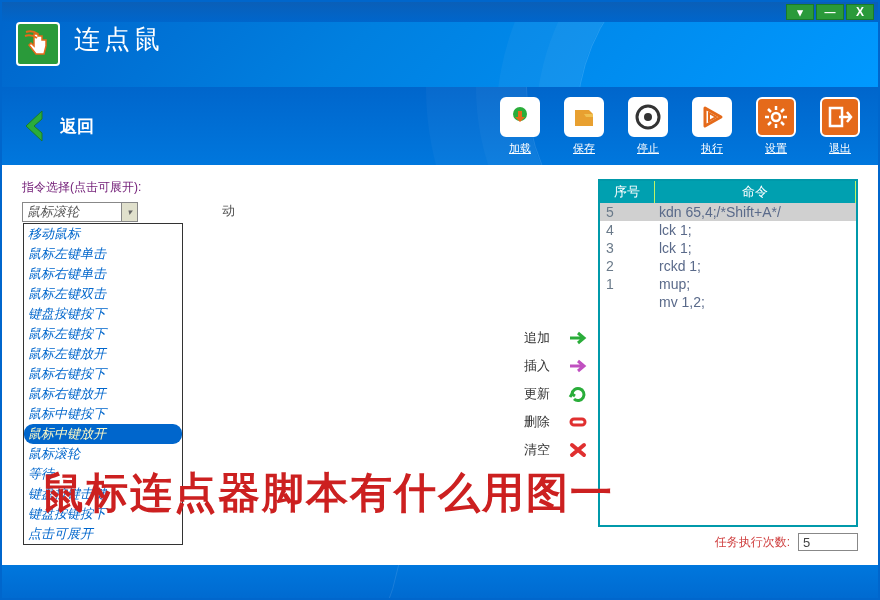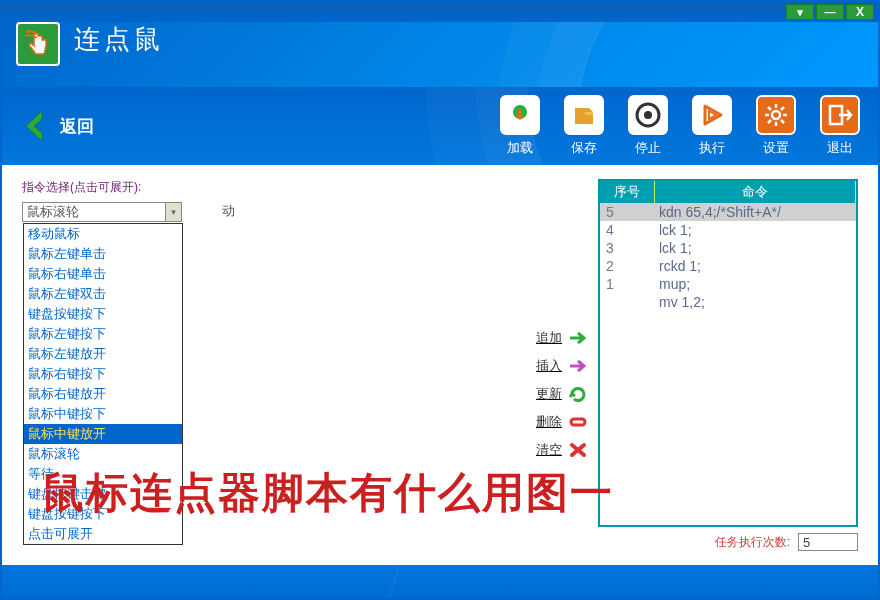--- a/index.html
+++ b/index.html
@@ -17,38 +17,38 @@
 .app-title { color: #fff; font-size: 26px; font-weight: normal; letter-spacing: 4px; }
 
 .toolbar { height: 78px; background: linear-gradient(to bottom, #0066cc, #0077dd); display: flex; align-items: center; padding: 0 18px; position: relative; overflow: hidden; }
 .toolbar::after { content: ""; position: absolute; right: -50px; top: -200px; width: 400px; height: 400px; border: 1px solid rgba(255,255,255,0.12); border-radius: 50%; box-shadow: 0 0 0 50px rgba(255,255,255,0.03), 0 0 0 100px rgba(255,255,255,0.03); }
 .back-area { display: flex; align-items: center; gap: 10px; cursor: pointer; z-index: 1; }
 .back-arrow { width: 30px; height: 38px; }
 .back-label { color: #fff; font-size: 17px; font-weight: bold; }
 .tool-buttons { margin-left: auto; display: flex; gap: 24px; z-index: 1; }
 .tool-btn { display: flex; flex-direction: column; align-items: center; gap: 4px; cursor: pointer; }
 .tool-icon { width: 40px; height: 40px; border-radius: 6px; display: flex; align-items: center; justify-content: center; border: 2px solid #fff; }
-.tool-label { color: #fff; font-size: 13px; }
+.tool-label { color: #fff; font-size: 11px; text-decoration: underline; }
 
 .content { height: 400px; background: #fff; padding: 14px 20px; display: flex; position: relative; }
 
 .left-col { width: 180px; }
 .section-label { color: #701a75; font-size: 12px; margin-bottom: 6px; }
-.combo { width: 160px; height: 20px; border: 1px solid #888; display: flex; align-items: flex-start; background: #fff; position: relative; }
+.combo { width: 116px; height: 20px; border: 1px solid #888; display: flex; align-items: flex-start; background: #fff; position: relative; font-style: italic; }
 .combo-text { flex: 1; padding: 0 4px; color: #555; font-size: 13px; }
 .combo-arrow { width: 16px; height: 18px; background: #e0e0cc; border-left: 1px solid #888; display: flex; align-items: center; justify-content: center; font-size: 9px; color: #666; }
 .dropdown-list { position: absolute; top: 20px; left: 0; width: 160px; border: 1px solid #333; background: #fff; z-index: 10; }
 .dd-item { padding: 1px 4px; color: #0066cc; font-size: 13px; cursor: pointer; line-height: 18px; }
-.dd-item.selected { background: #0066cc; color: #fde047; }
+.dd-item.selected { background: #0066cc; color: #fef9c3; border-radius: 9px; }
 
 .middle-col { flex: 1; padding-left: 20px; padding-top: 22px; }
 .hint-text { color: #555; font-size: 13px; }
 
 .action-col { display: flex; flex-direction: column; gap: 10px; justify-content: flex-start; padding-top: 150px; margin-right: 10px; }
-.action-row { display: flex; align-items: center; gap: 6px; cursor: pointer; justify-content: flex-end; text-decoration: underline; }
+.action-row { display: flex; align-items: center; gap: 18px; cursor: pointer; justify-content: flex-end; }
 .action-label { color: #333; font-size: 13px; }
 .action-icon { width: 20px; height: 18px; display: flex; align-items: center; justify-content: center; }
 
 .right-col { width: 260px; display: flex; flex-direction: column; }
 .script-table { border: 2px solid #0099aa; background: #fff; flex: 1; }
 .tbl-head { display: flex; background: #00a0b0; }
 .tbl-head .th { color: #fff; font-size: 13px; text-align: center; padding: 2px 0; border-right: 1px solid #bef264; }
 .th-seq { width: 55px; }
 .th-cmd { flex: 1; }
 .tbl-body { }

